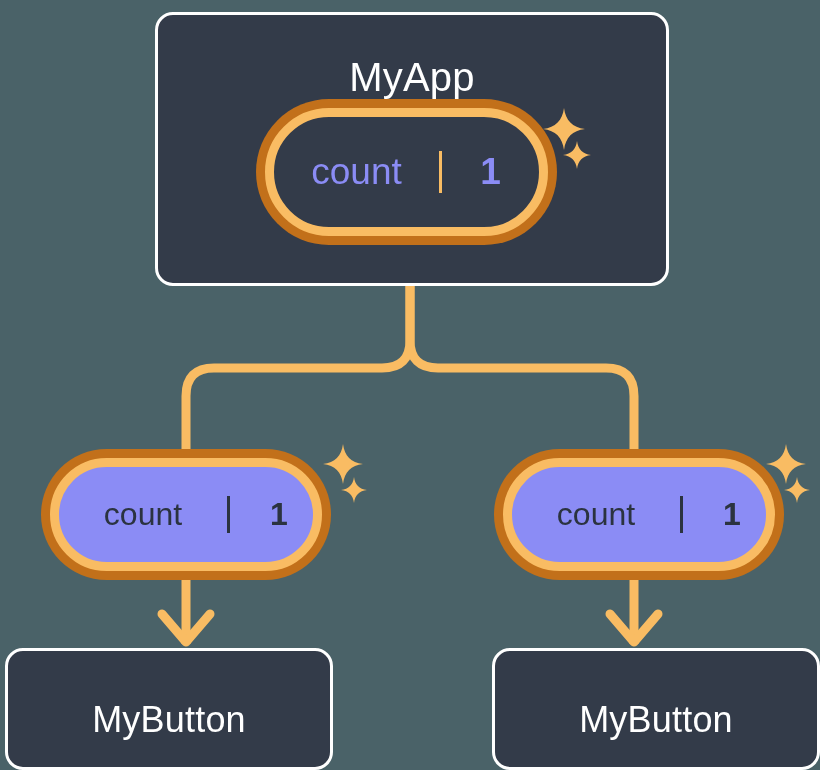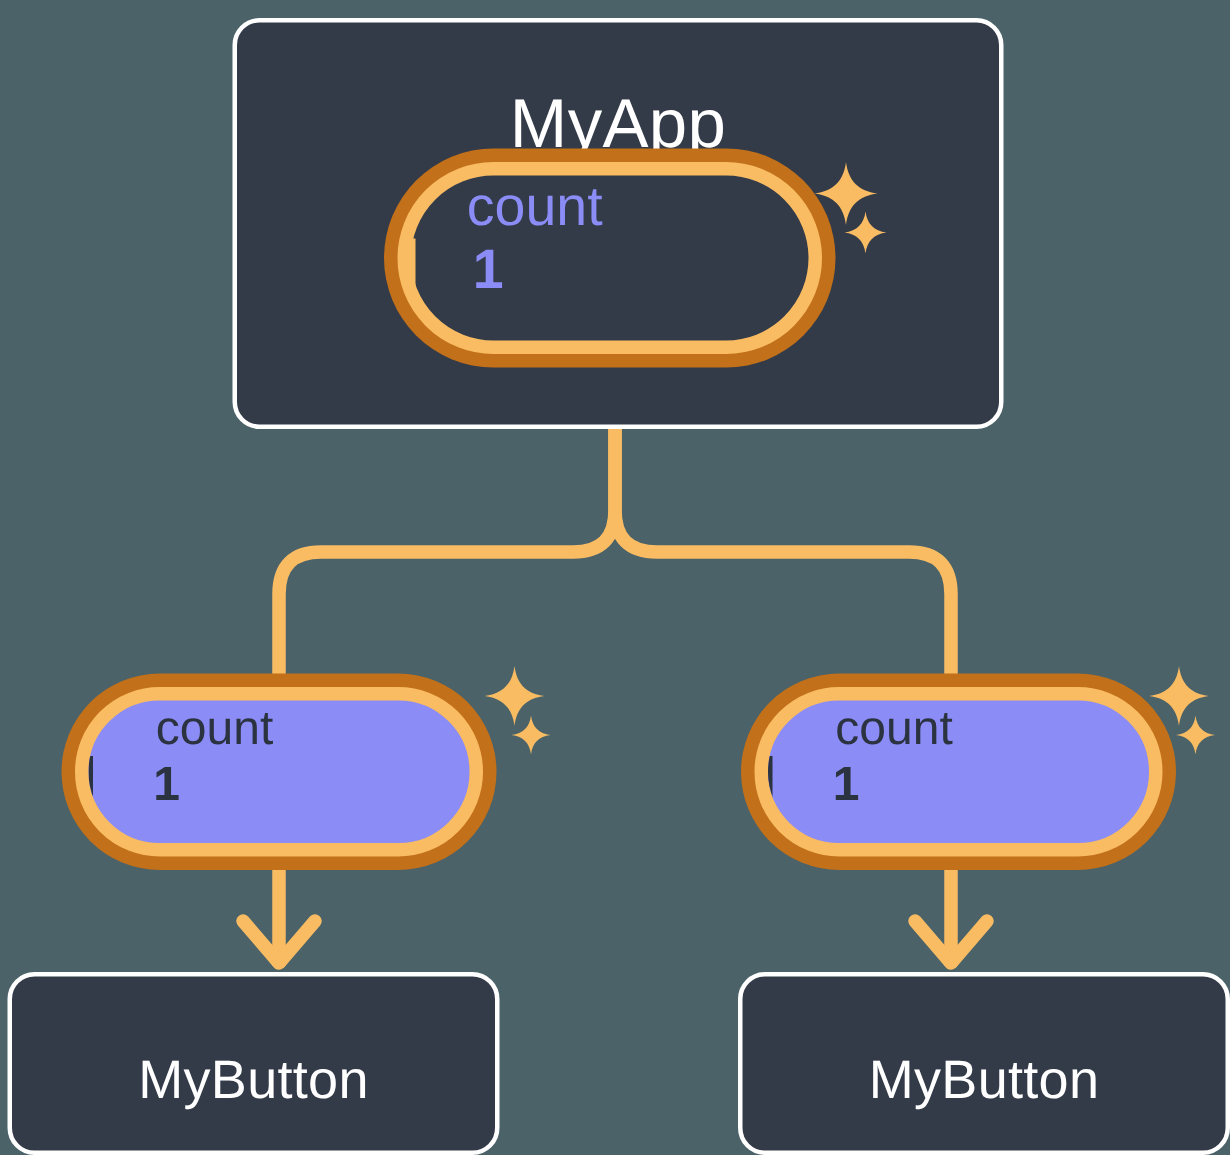--- a/index.html
+++ b/index.html
@@ -34,37 +34,36 @@
   .node-title {
     position: absolute;
     left: 0; right: 0;
     color: #ffffff;
     text-align: center;
     font-weight: 400;
     letter-spacing: .2px;
     white-space: nowrap;
   }
   #box-myapp      { left: 155px; top: 12px;  width: 514px; height: 274px; }
-  #box-myapp .node-title { top: 40px; font-size: 46px; }
+  #box-myapp .node-title { top: 40px; font-size: 40px; }
   #box-btn-left   { left: 5px;   top: 648px; width: 328px; height: 122px; }
   #box-btn-right  { left: 492px; top: 648px; width: 328px; height: 122px; }
   #box-btn-left .node-title,
   #box-btn-right .node-title { top: 48px; font-size: 36px; }
 
   
   .pill {
     position: absolute;
     box-sizing: border-box;
     border-radius: 999px;
     display: flex;
-    align-items: flex-start;
+    align-items: center;
     
     border: 9px solid #f9bc63;
     box-shadow: 0 0 0 9px #c2701a;
-    flex-direction: column;
   }
   .pill .cell {
     display: flex;
     align-items: center;
     justify-content: center;
     box-sizing: border-box;
   }
   .pill .cell-key { flex: 0 0 auto; }
   .pill .cell-val { flex: 0 0 auto; font-weight: 700; }
 

